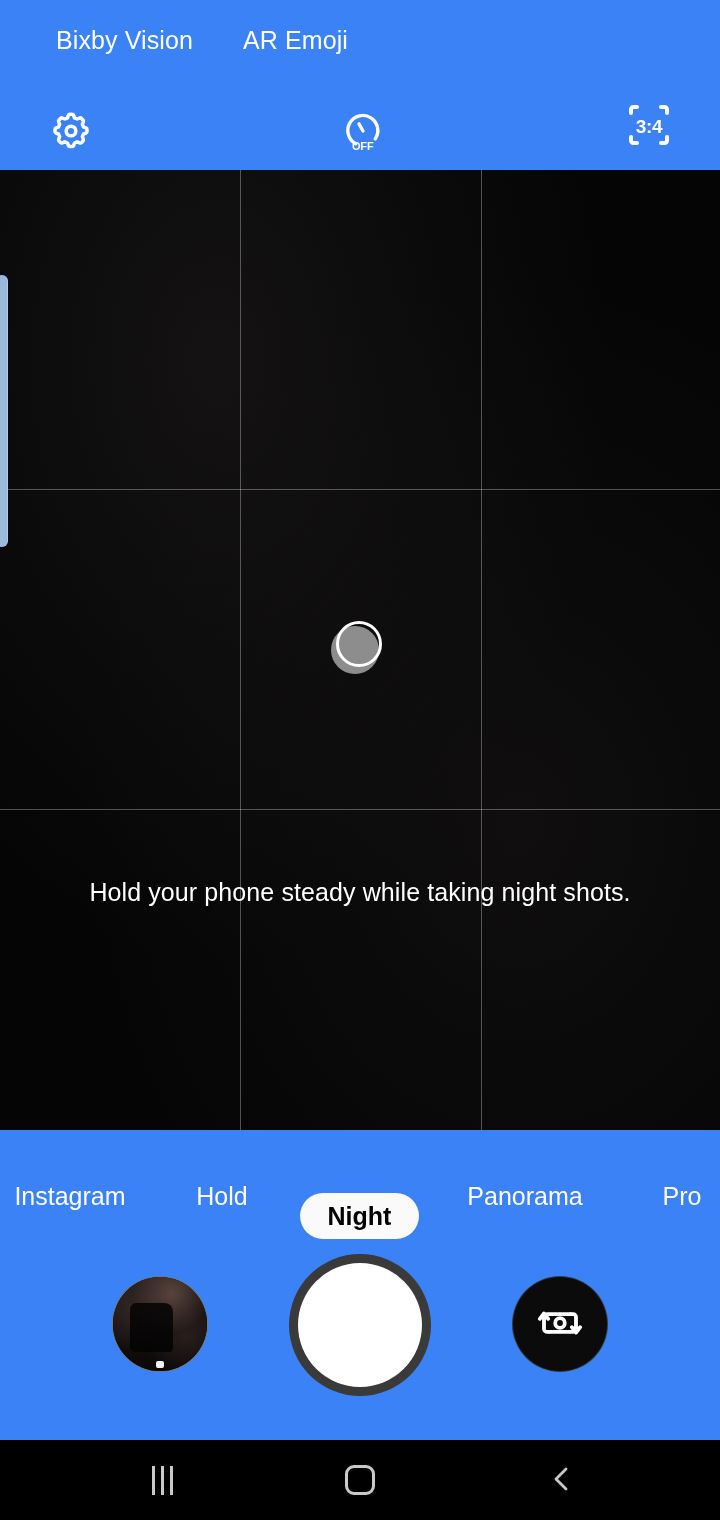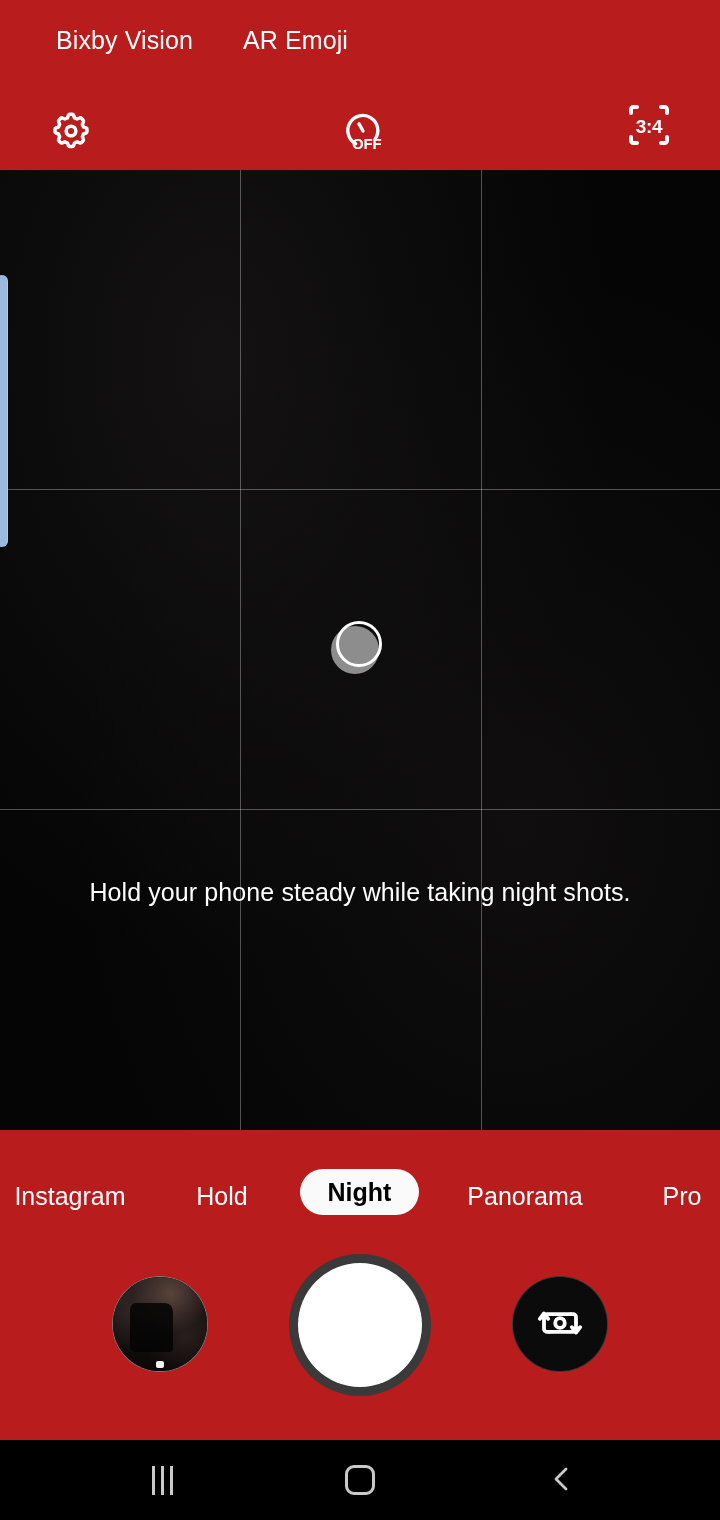--- a/index.html
+++ b/index.html
@@ -9,21 +9,21 @@
     background: #000;
   }
   body {
     font-family: "Liberation Sans", sans-serif;
     -webkit-font-smoothing: antialiased;
   }
   #screen {
     position: relative;
     width: 720px;
     height: 1520px;
-    background: #b91c1c;
+    background: #3b82f6;
     overflow: hidden;
     color: #ffffff;
   }
 
   
   .top-shortcuts {
     position: absolute;
     left: 0; top: 0;
     width: 720px;
     height: 82px;
@@ -73,21 +73,21 @@
     justify-content: center;
     font-size: 19px;
     font-weight: 700;
     color: #ffffff;
     letter-spacing: -0.3px;
   }
   .timer-label {
     position: absolute;
     left: 20px;
     bottom: 2px;
-    font-size: 15px;
+    font-size: 11px;
     font-weight: 700;
     letter-spacing: -0.2px;
     color: #ffffff;
   }
 
   
   #viewfinder {
     position: absolute;
     left: 0;
     top: 170px;
@@ -371,21 +371,21 @@
     </div>
 
     <div id="hint-text">Hold your phone steady while taking night shots.</div>
   </div>
 
   <div id="edge-handle"></div>
 
   <div id="mode-selector">
     <button class="mode-item" style="left:-10px; width:160px;">Instagram</button>
     <button class="mode-item" style="left:164px; width:116px;">Hold</button>
-    <button class="mode-item selected" style="left:300px; width:119px;">Night</button>
+    <button class="mode-item selected" style="left:300px; width:119px;margin-top:24px;">Night</button>
     <button class="mode-item" style="left:440px; width:170px;">Panorama</button>
     <button class="mode-item" style="left:634px; width:96px;">Pro</button>
   </div>
 
   <div id="bottom-controls">
 
     <button id="gallery-thumb">
       <span class="thumb-img"></span>
       <span class="thumb-dark"></span>
       <span class="thumb-dot"></span>

